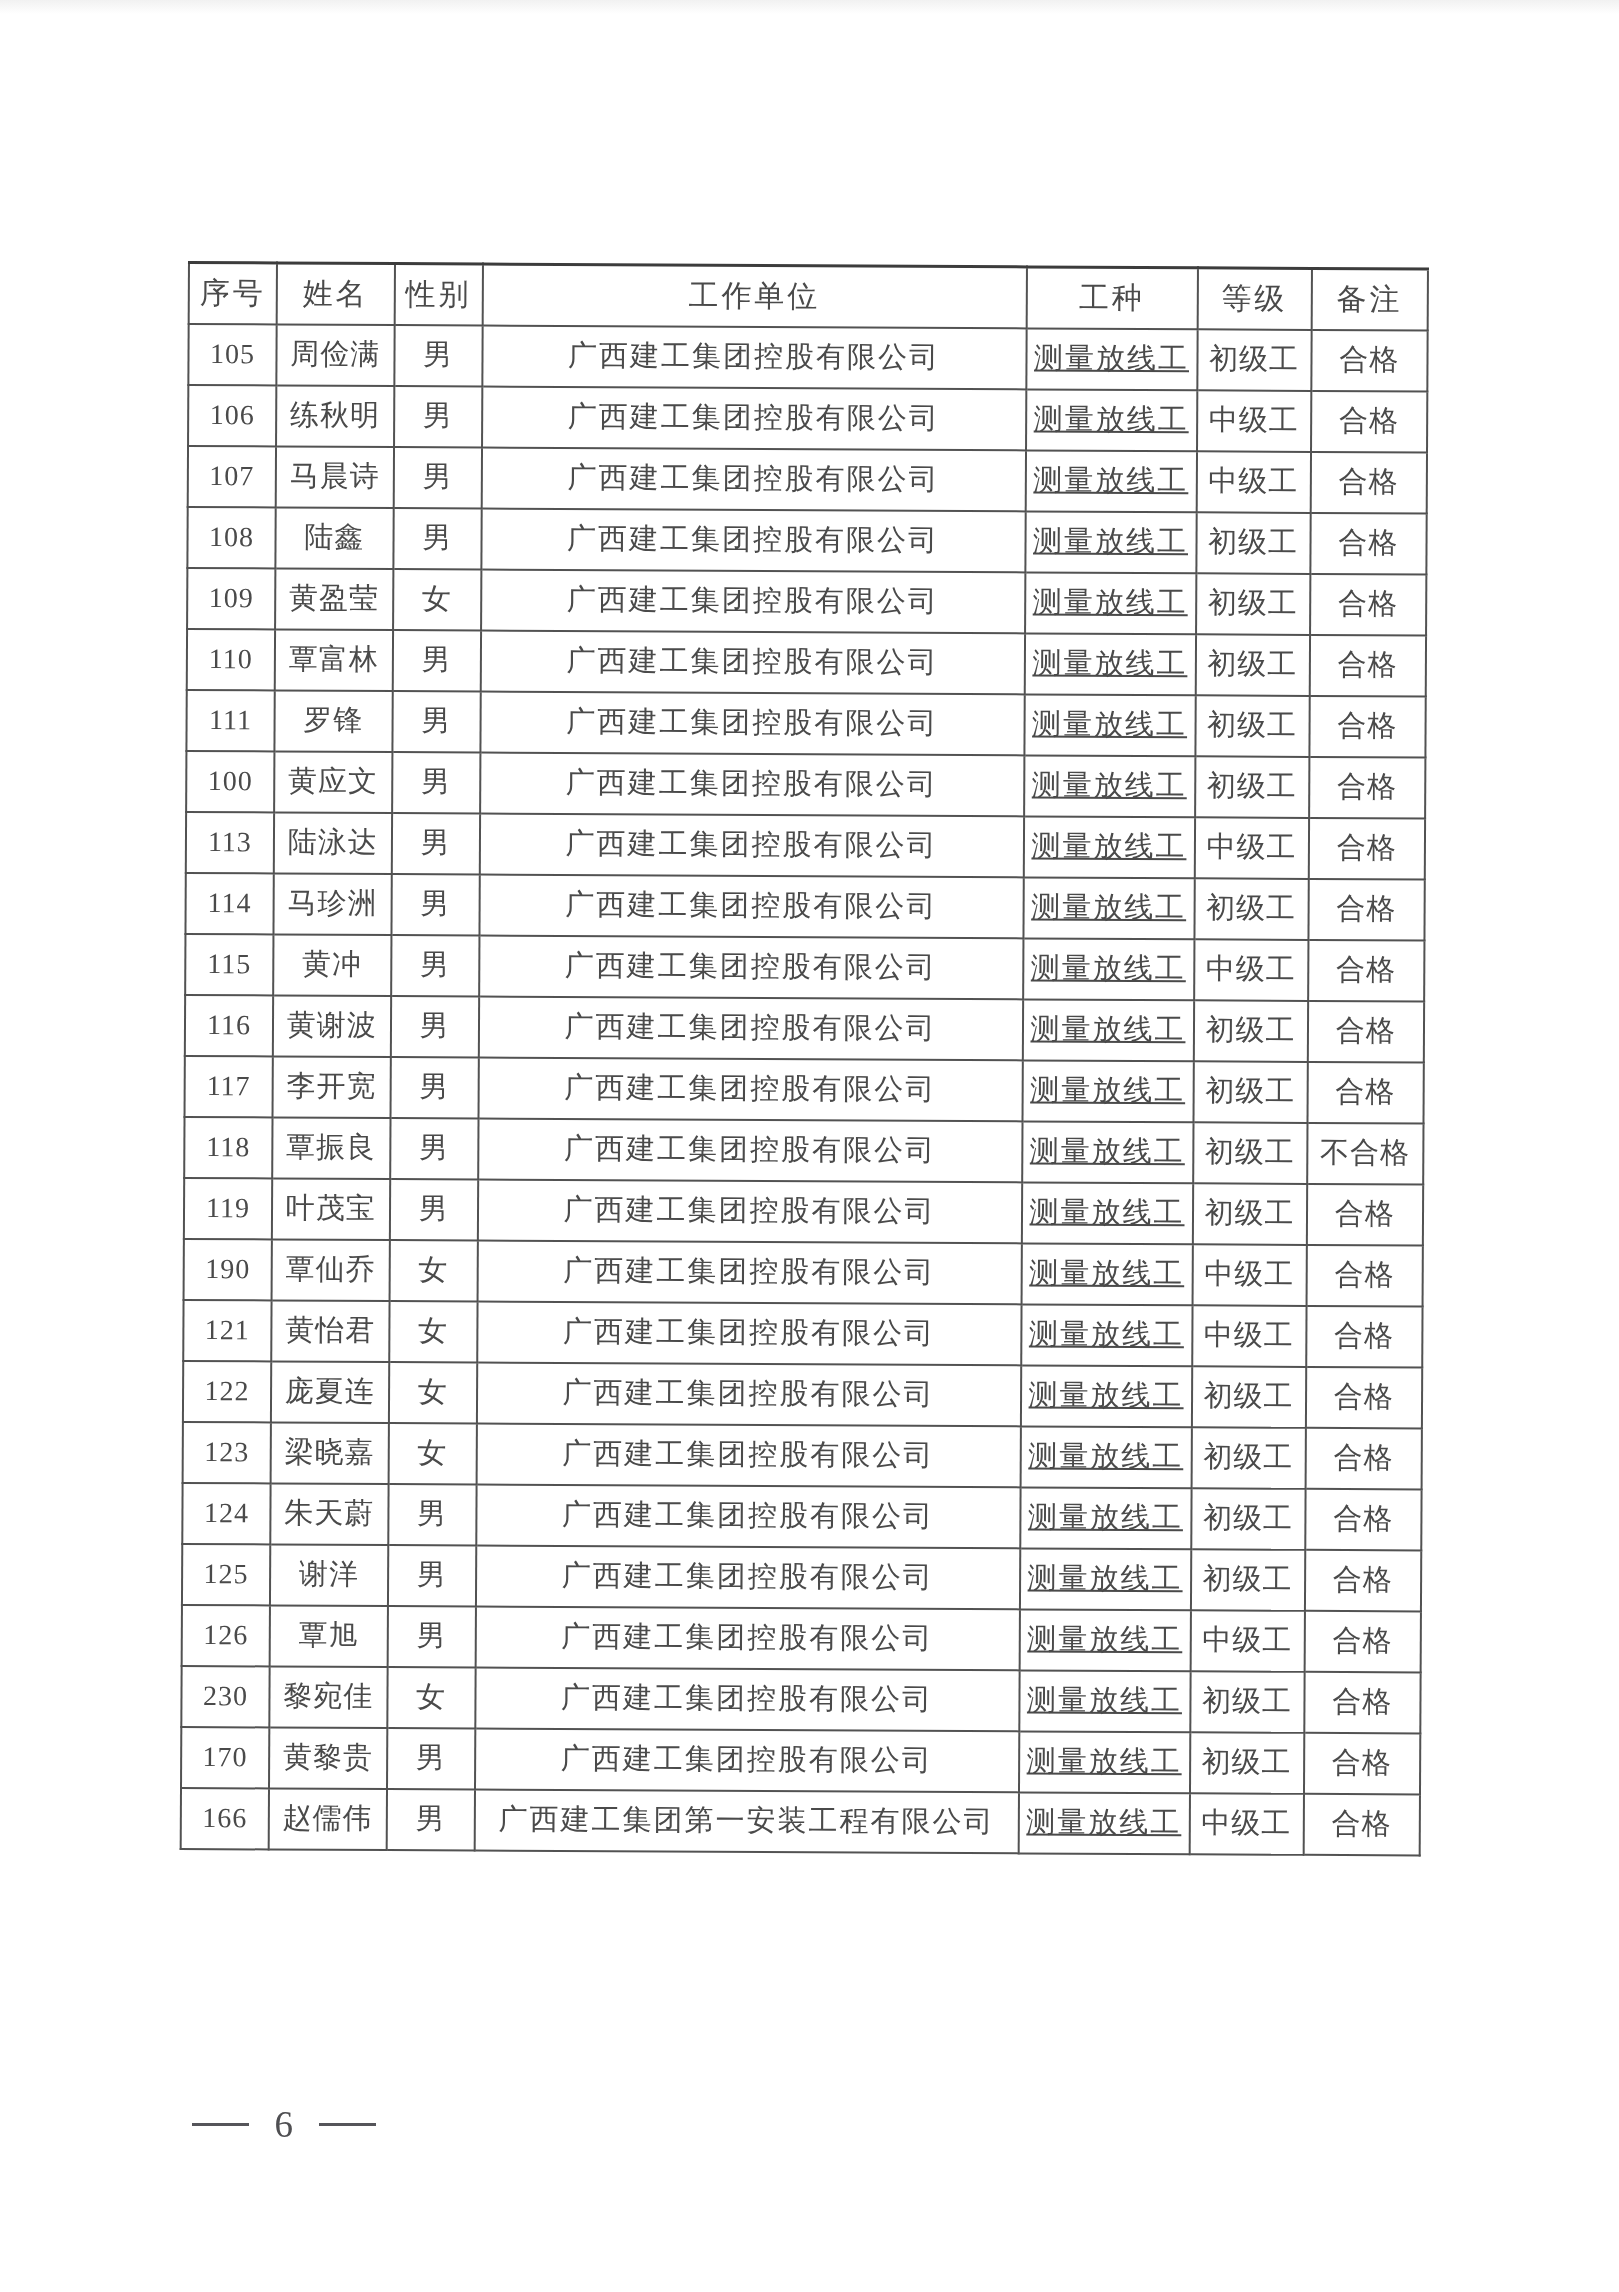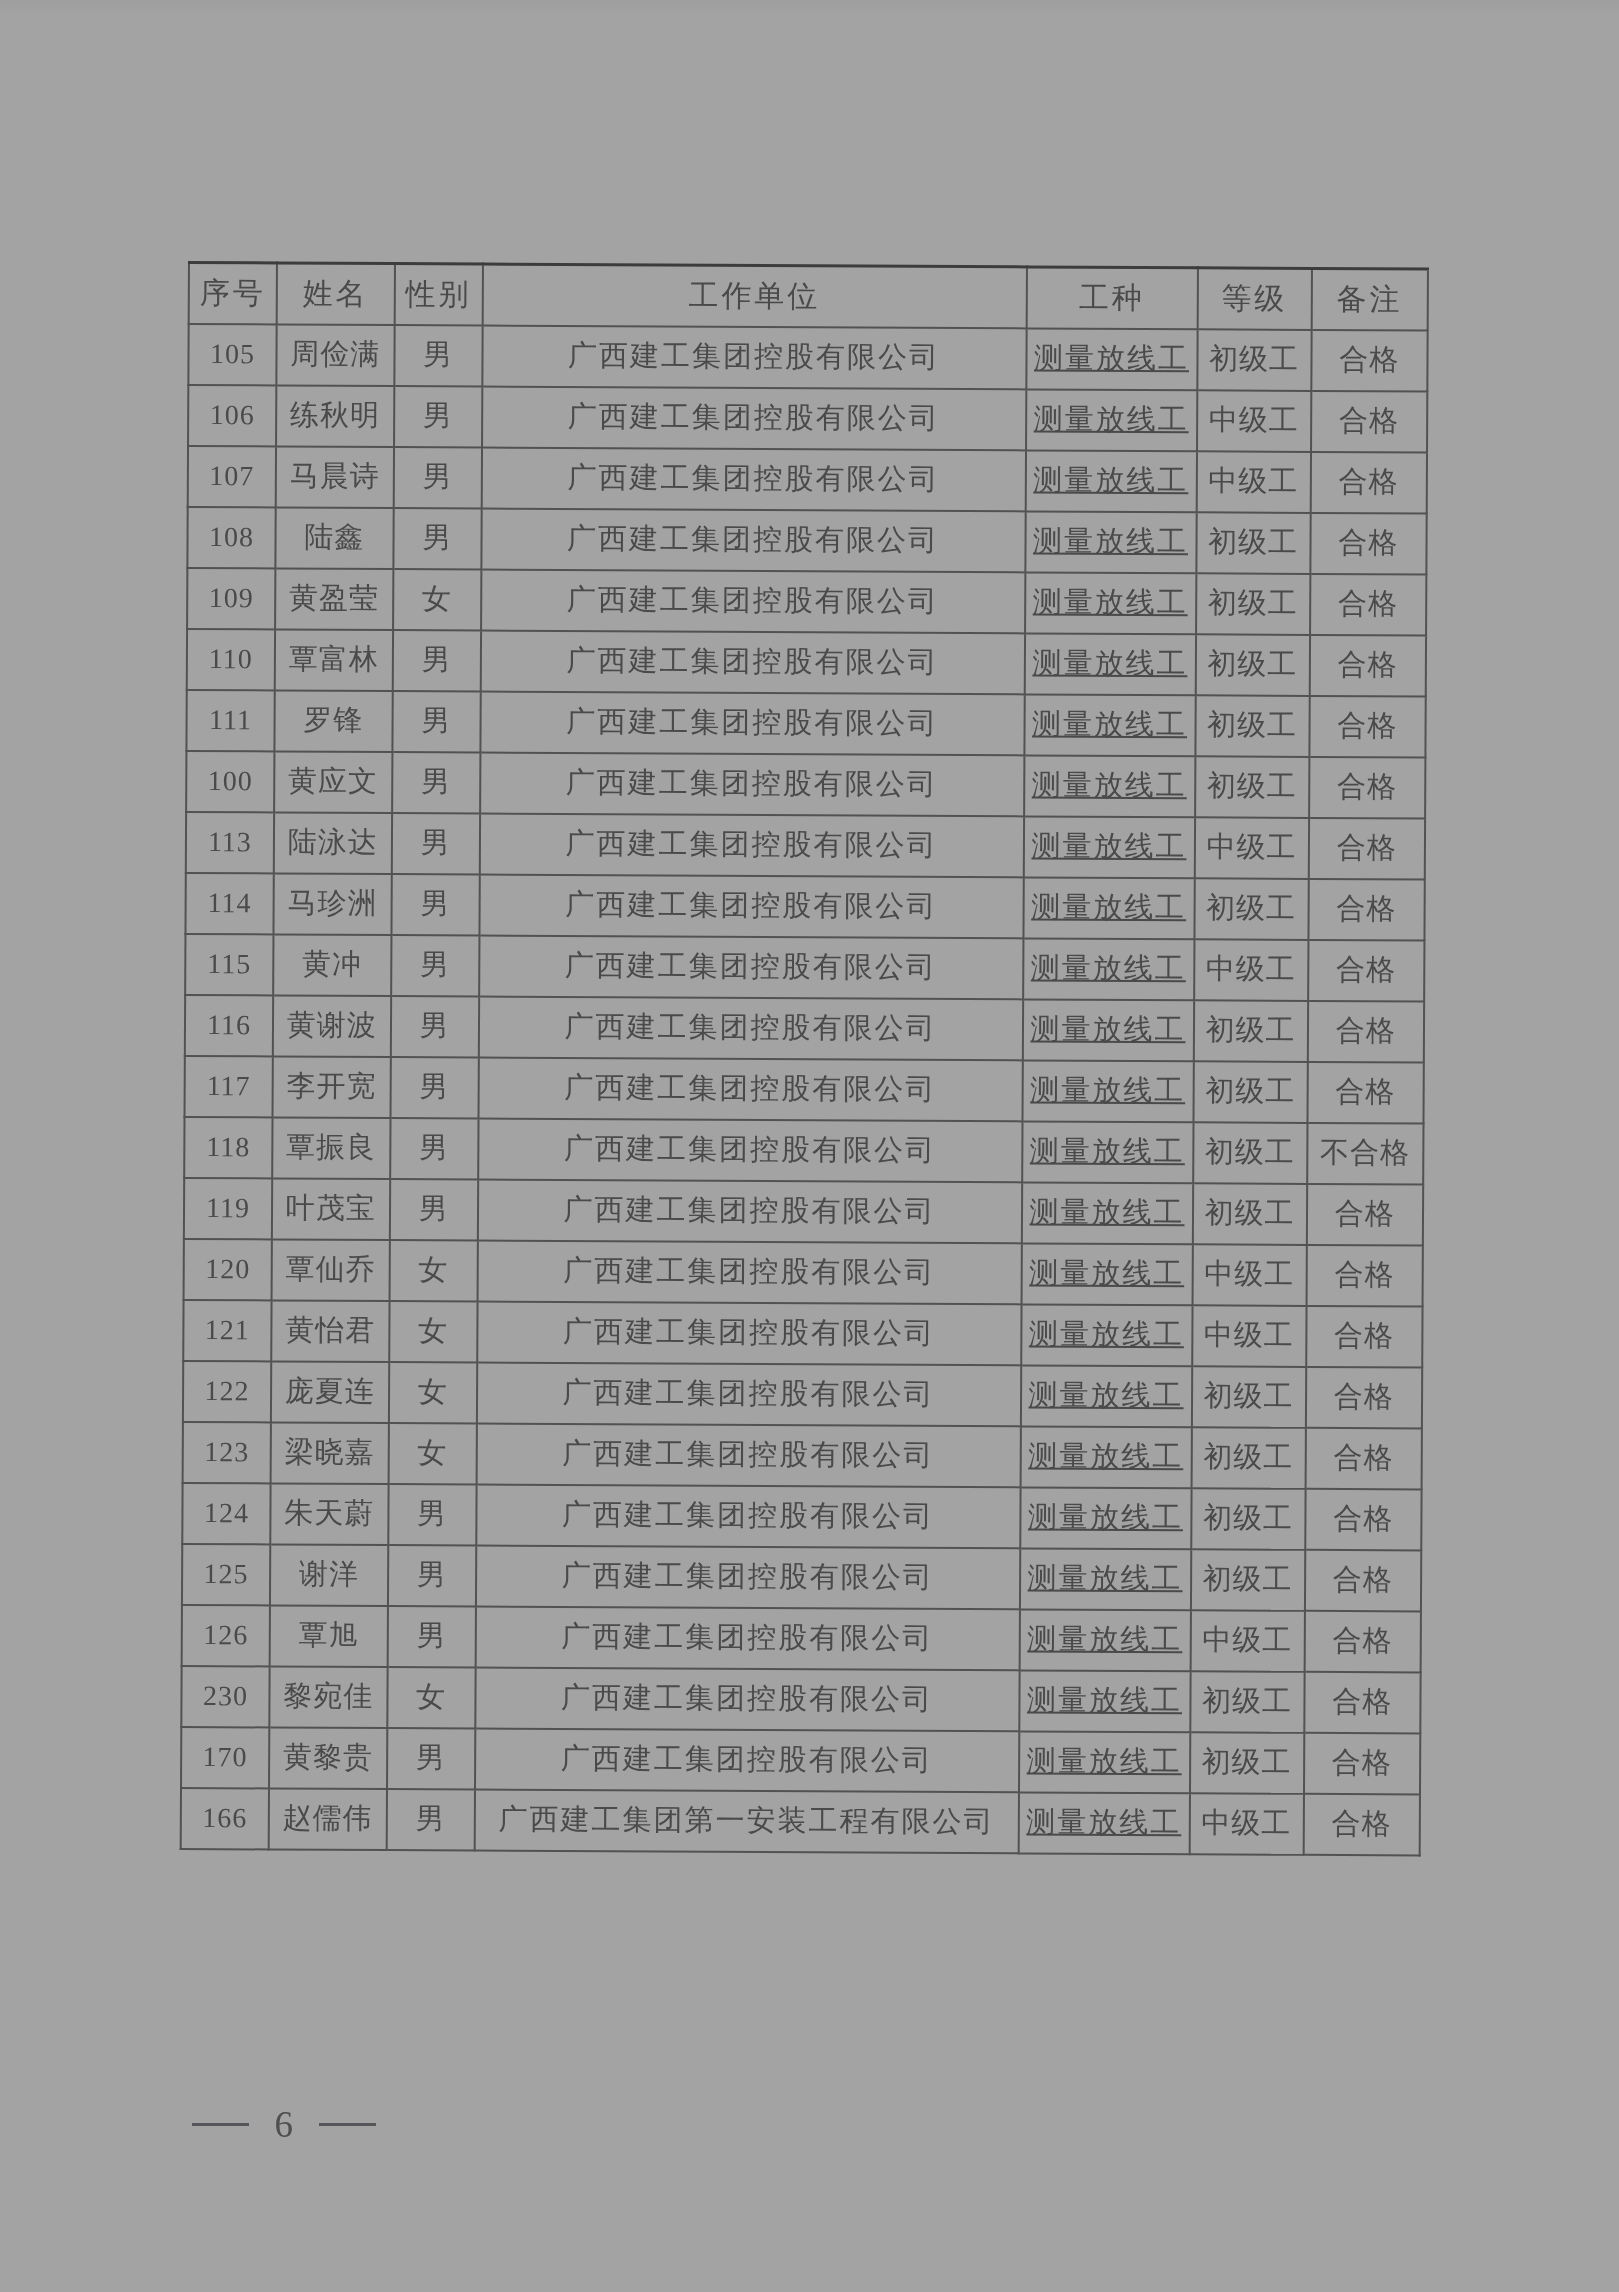--- a/index.html
+++ b/index.html
@@ -1,21 +1,21 @@
 <!DOCTYPE html>
 <html><head>
 <meta charset="utf-8">
 <style>
   * { margin: 0; padding: 0; box-sizing: border-box; }
   html, body { background: #e8e8e8; }
   .page {
     position: relative;
     width: 1619px;
     height: 2293px;
-    background: #a3a3a3;
+    background: #ffffff;
     overflow: hidden;
     font-family: "Liberation Serif", "DejaVu Serif", serif;
     color: #4a4a4a;
   }
   
   .scan-edge-top {
     position: absolute; left: 0; top: 0; width: 100%; height: 13.7px;
     background: linear-gradient(to bottom, rgba(120,120,120,0.10), rgba(120,120,120,0));
   }
   .table-wrap {
@@ -237,21 +237,21 @@
           <tr>
             <td class="c-seq">119</td>
             <td class="c-name">叶茂宝</td>
             <td class="c-gender">男</td>
             <td class="c-company">广西建工集团控股有限公司</td>
             <td class="c-trade">测量放线工</td>
             <td class="c-grade">初级工</td>
             <td class="c-remark">合格</td>
           </tr>
           <tr>
-            <td class="c-seq">120</td>
+            <td class="c-seq">190</td>
             <td class="c-name">覃仙乔</td>
             <td class="c-gender">女</td>
             <td class="c-company">广西建工集团控股有限公司</td>
             <td class="c-trade">测量放线工</td>
             <td class="c-grade">中级工</td>
             <td class="c-remark">合格</td>
           </tr>
           <tr>
             <td class="c-seq">121</td>
             <td class="c-name">黄怡君</td>

